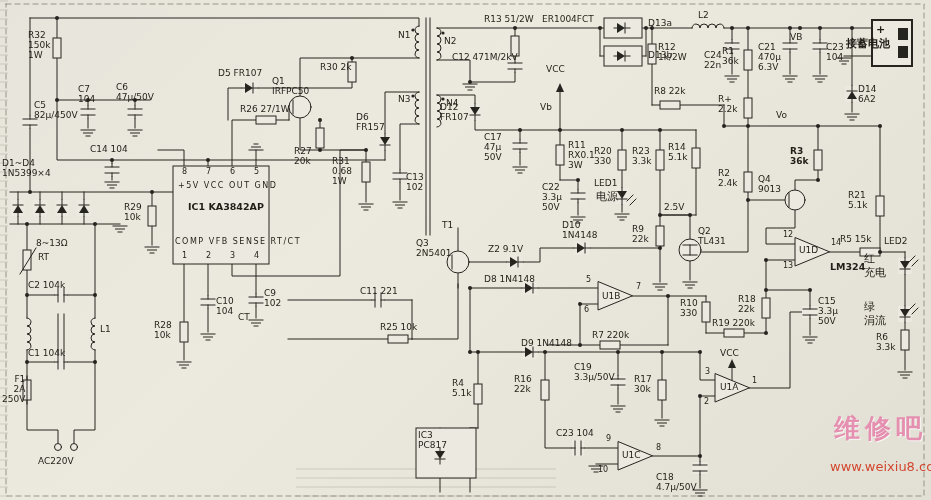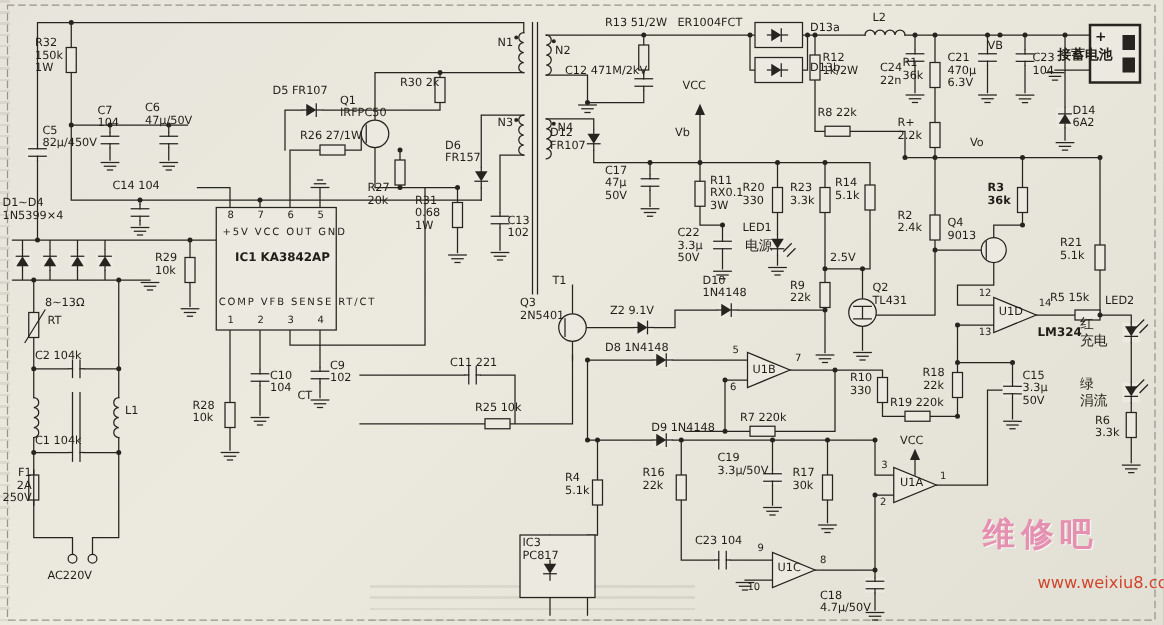--- a/index.html
+++ b/index.html
@@ -9,21 +9,21 @@
   .page svg{position:absolute;left:0;top:0;z-index:2;}
   .bleed{position:absolute;opacity:.14;z-index:1;
          background:repeating-linear-gradient(to bottom,rgba(70,62,50,.65) 0 2px,transparent 2px 9px);}
   .layer{position:absolute;inset:0;z-index:3;}
   .lbl{position:absolute;font-size:9px;line-height:1.12;color:#211e18;white-space:pre-line;}
   .pin{font-size:8px;}
   .pinrow{font-size:8px;letter-spacing:1.5px;}
   .ic{font-weight:bold;font-size:9.5px;}
   .big{font-size:11px;font-weight:bold;}
   .cn{font-size:11px;line-height:1.3;}
-  .wm-pink{font-size:26px;font-weight:bold;color:#e671a2;opacity:.72;letter-spacing:5px;text-shadow:1px 1px 0 #fff;}
+  .wm-pink{font-size:26px;font-weight:bold;color:#e671a2;opacity:.72;letter-spacing:5px;text-shadow:1px 1px 0 #fff;margin-left:48px;}
   .wm-red{font-size:13px;color:#d0361c;opacity:.9;}
 </style>
 </head>
 <body>
 
 <div class="page">
   <div class="bleed" style="left:0;top:0;width:8px;height:500px"></div>
   <div class="bleed" style="left:296px;top:468px;width:260px;height:30px"></div>
 
   <svg width="931" height="500" viewBox="0 0 931 500">
@@ -447,21 +447,21 @@
       <div class="lbl pin" style="left: 586px; top: 276px;">5</div>
       <div class="lbl pin" style="left: 584px; top: 306px;">6</div>
       <div class="lbl pin" style="left: 636px; top: 283px;">7</div>
       <div class="lbl" style="left: 484px; top: 338px; padding-left: 37px;">D9 1N4148</div>
       <div class="lbl" style="left: 380px; top: 322px;">R25 10k</div>
       <div class="lbl" style="left: 360px; top: 286px;">C11 221</div>
       <div class="lbl" style="left: 592px; top: 330px;">R7 220k</div>
       <div class="lbl" style="left: 680px; top: 298px;">R10
 330</div>
       <div class="lbl" style="left: 712px; top: 318px;">R19 220k</div>
-      <div class="lbl" style="left: 738px; top: 294px; text-align: center;">R18
+      <div class="lbl" style="left: 738px; top: 294px;">R18
 22k</div>
       <div class="lbl" style="left: 818px; top: 296px;">C15
 3.3μ
 50V</div>
       <div class="lbl" style="left: 452px; top: 378px;">R4
 5.1k</div>
       <div class="lbl" style="left: 514px; top: 374px;">R16
 22k</div>
       <div class="lbl" style="left: 574px; top: 362px;">C19
 3.3μ/50V</div>

